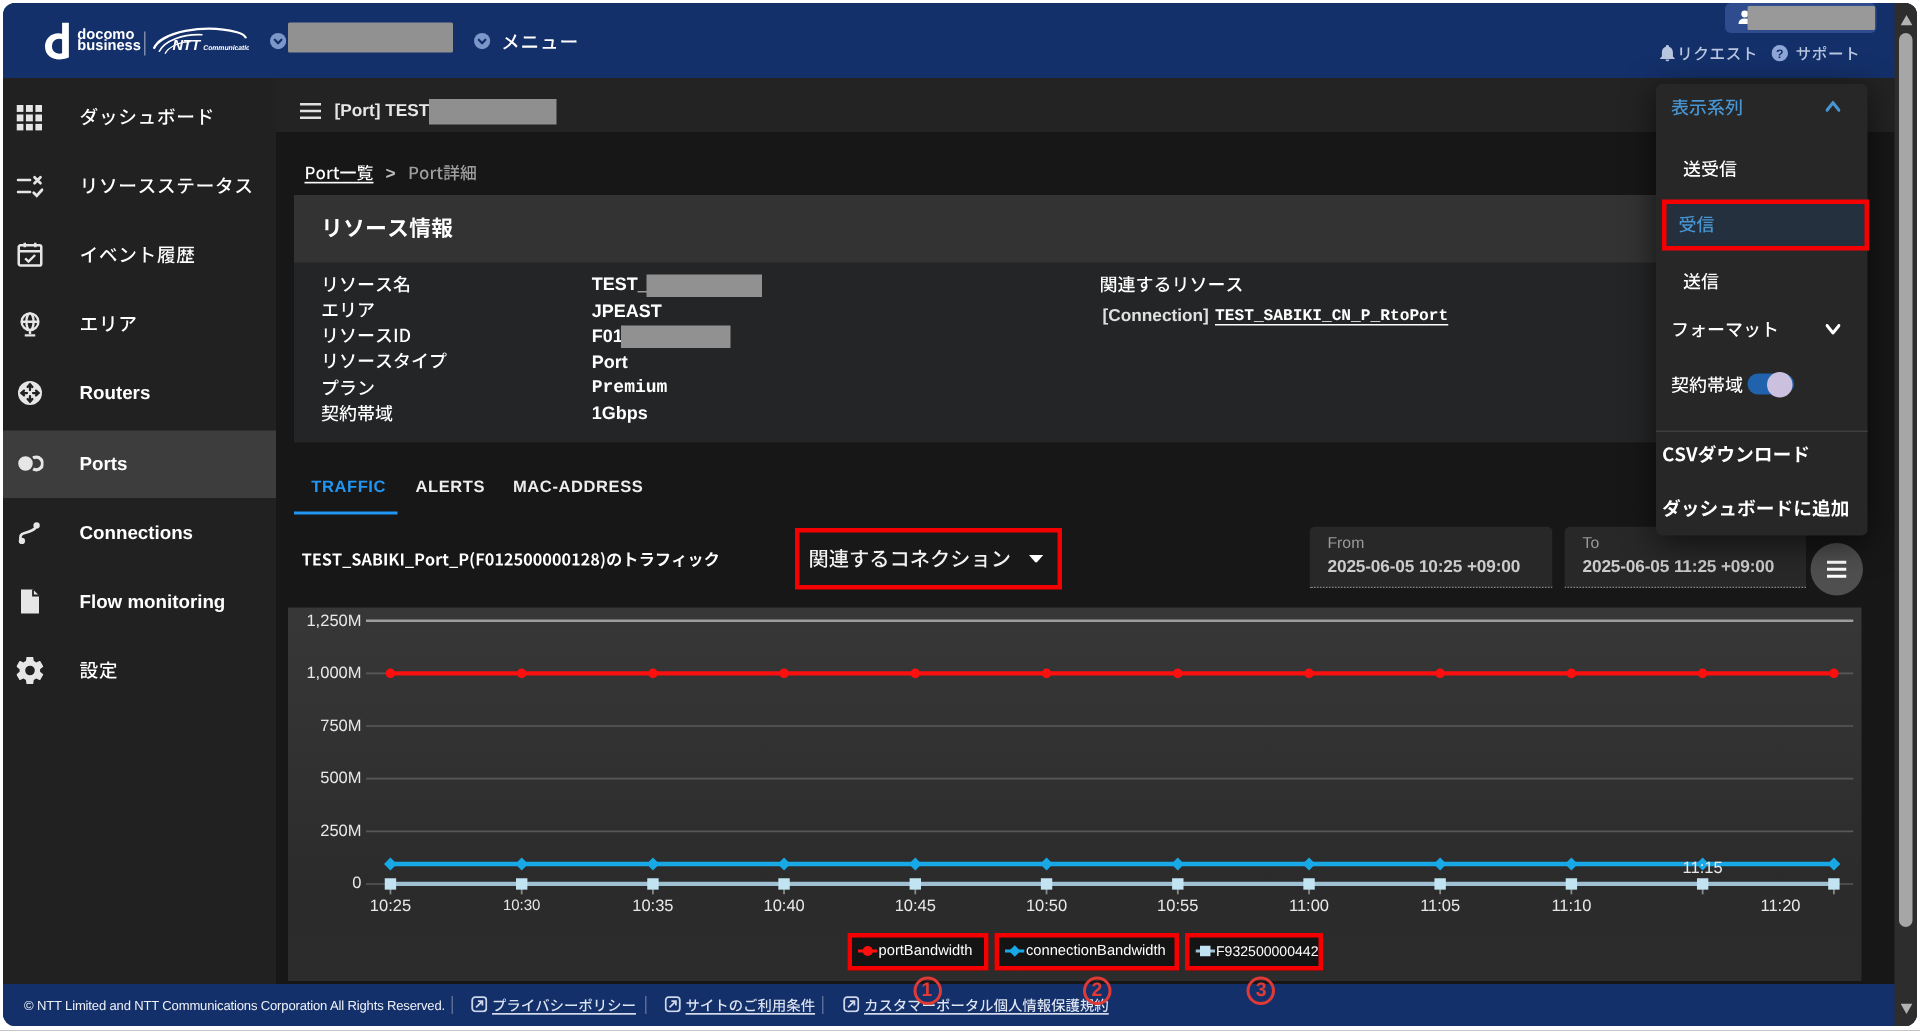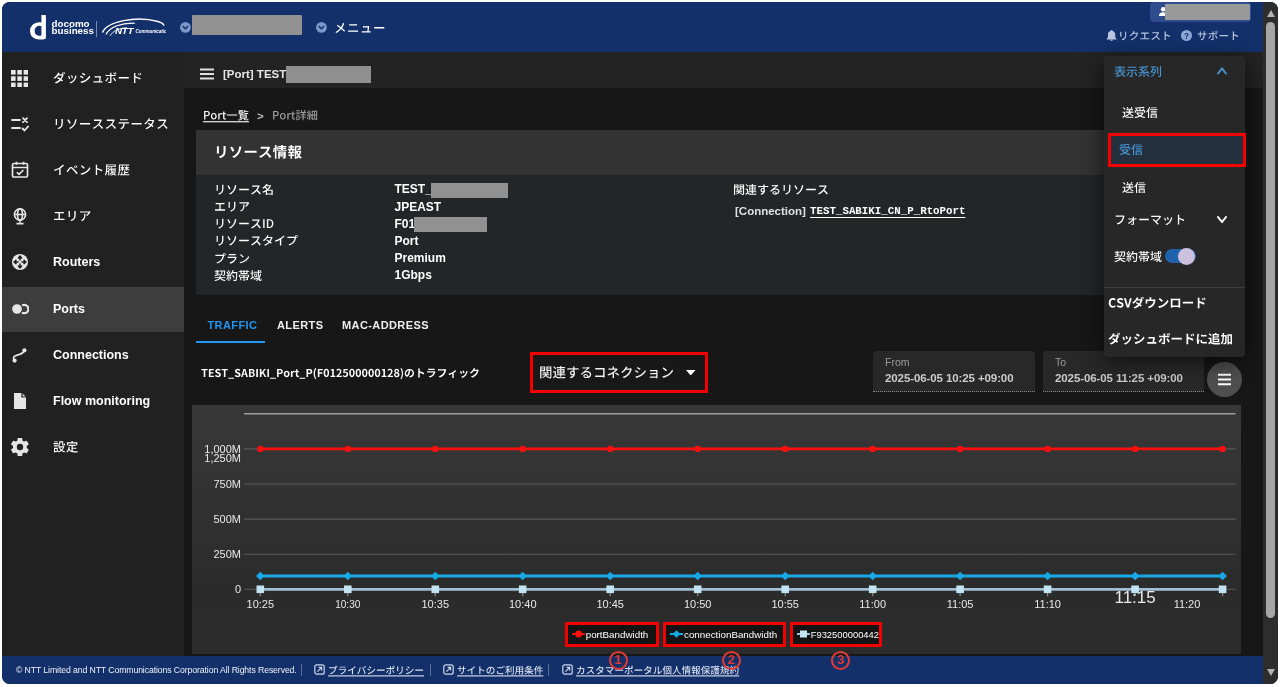--- a/index.html
+++ b/index.html
@@ -210,21 +210,21 @@
         <g transform="translate(3,14.04)">
           <path fill="#fff" d="M9.5 -9.2H8.0C8.1 -8.9 8.1 -8.5 8.1 -8.1C8.1 -7.6 8.1 -6.6 8.1 -6.0C8.1 -3.9 7.9 -3.0 7.1 -2.0C6.4 -1.2 5.4 -0.8 4.2 -0.5L5.2 0.6C6.1 0.3 7.3 -0.3 8.1 -1.2C9.0 -2.2 9.4 -3.2 9.4 -6.0C9.4 -6.5 9.4 -7.5 9.4 -8.1C9.4 -8.5 9.4 -8.9 9.5 -9.2ZM3.9 -9.1H2.5C2.5 -8.8 2.6 -8.4 2.6 -8.2C2.6 -7.8 2.6 -4.8 2.6 -4.2C2.6 -3.8 2.5 -3.4 2.5 -3.2H3.9C3.9 -3.5 3.8 -3.9 3.8 -4.2C3.8 -4.8 3.8 -7.8 3.8 -8.2C3.8 -8.5 3.9 -8.8 3.9 -9.1Z M15.1 -0.6 16.2 0.4C18.1 -0.5 19.5 -1.8 20.4 -3.3C21.3 -4.6 21.8 -6.1 22.1 -7.5C22.1 -7.8 22.2 -8.3 22.3 -8.7L20.8 -8.9C20.8 -8.6 20.8 -8.1 20.7 -7.7C20.5 -6.6 20.1 -5.2 19.2 -3.9C18.4 -2.6 17.0 -1.4 15.1 -0.6ZM14.5 -8.8 13.3 -8.2C13.9 -7.4 14.8 -5.8 15.3 -4.6L16.6 -5.3C16.2 -6.1 15.1 -8.0 14.5 -8.8Z M25.2 -5.4V-3.9C25.6 -3.9 26.3 -3.9 27.0 -3.9C28.1 -3.9 32.5 -3.9 33.5 -3.9C34.0 -3.9 34.6 -3.9 34.8 -3.9V-5.4C34.5 -5.3 34.1 -5.3 33.5 -5.3C32.5 -5.3 28.1 -5.3 27.0 -5.3C26.3 -5.3 25.6 -5.3 25.2 -5.4Z M45.8 -8.1 45.0 -8.7C44.8 -8.6 44.4 -8.5 44.0 -8.5C43.5 -8.5 40.0 -8.5 39.5 -8.5C39.1 -8.5 38.4 -8.6 38.2 -8.6V-7.3C38.4 -7.3 39.0 -7.3 39.5 -7.3C40.0 -7.3 43.5 -7.3 43.9 -7.3C43.6 -6.4 42.8 -5.1 42.0 -4.2C40.8 -2.8 39.0 -1.4 37.1 -0.6L38.0 0.4C39.8 -0.4 41.4 -1.7 42.7 -3.1C43.8 -2.0 45.0 -0.7 45.8 0.4L46.9 -0.5C46.2 -1.4 44.7 -3.0 43.5 -4.0C44.3 -5.1 45.0 -6.5 45.4 -7.5C45.5 -7.7 45.7 -8.0 45.8 -8.1Z M54.6 -9.5 53.2 -9.9C53.1 -9.5 52.9 -9.1 52.8 -8.8C52.2 -7.7 51.0 -6.0 48.9 -4.7L50.0 -3.9C51.2 -4.8 52.3 -6.0 53.1 -7.1H56.9C56.7 -6.2 56.1 -5.0 55.4 -4.0C54.6 -4.6 53.8 -5.1 53.1 -5.6L52.2 -4.7C52.9 -4.3 53.8 -3.7 54.6 -3.1C53.6 -2.0 52.1 -0.9 50.1 -0.3L51.2 0.6C53.1 -0.1 54.6 -1.2 55.6 -2.3C56.1 -1.9 56.6 -1.5 56.9 -1.2L57.8 -2.3C57.4 -2.6 57.0 -3.0 56.4 -3.3C57.3 -4.5 57.9 -5.9 58.3 -6.9C58.4 -7.2 58.5 -7.5 58.6 -7.7L57.6 -8.3C57.4 -8.2 57.1 -8.1 56.7 -8.1H53.8L54.0 -8.4C54.1 -8.6 54.4 -9.1 54.6 -9.5Z M60.9 -4.5 61.5 -3.3C63.1 -3.8 64.7 -4.5 65.9 -5.1V-1.0C65.9 -0.5 65.9 0.2 65.9 0.4H67.3C67.3 0.2 67.3 -0.5 67.3 -1.0V-6.0C68.4 -6.7 69.6 -7.7 70.5 -8.6L69.5 -9.5C68.7 -8.6 67.4 -7.5 66.1 -6.7C64.8 -5.9 63.0 -5.0 60.9 -4.5Z M81.7 -8.7C81.7 -9.1 82.0 -9.5 82.4 -9.5C82.8 -9.5 83.2 -9.1 83.2 -8.7C83.2 -8.3 82.8 -8.0 82.4 -8.0C82.0 -8.0 81.7 -8.3 81.7 -8.7ZM81.0 -8.7C81.0 -8.6 81.0 -8.5 81.1 -8.4C80.9 -8.4 80.7 -8.4 80.5 -8.4C79.9 -8.4 75.5 -8.4 74.7 -8.4C74.3 -8.4 73.8 -8.4 73.4 -8.4V-7.1C73.7 -7.1 74.2 -7.1 74.7 -7.1C75.5 -7.1 79.9 -7.1 80.6 -7.1C80.5 -6.0 79.9 -4.5 79.1 -3.5C78.1 -2.2 76.8 -1.2 74.4 -0.6L75.5 0.5C77.6 -0.2 79.1 -1.3 80.2 -2.7C81.2 -4.0 81.8 -5.9 82.0 -7.1L82.1 -7.4C82.2 -7.3 82.3 -7.3 82.4 -7.3C83.2 -7.3 83.8 -7.9 83.8 -8.7C83.8 -9.5 83.2 -10.1 82.4 -10.1C81.6 -10.1 81.0 -9.5 81.0 -8.7Z"></path>
         </g>
       </svg>
       <div style="position:absolute;left:394.5px;top:240.9px;transform:translateY(-50%);font-size:12px;color:#fff;font-weight:bold;letter-spacing:0;white-space:nowrap;font-family:'Liberation Sans',sans-serif;">Port</div>
       <svg style="position:absolute;left:210.5px;top:248.6px;overflow:visible;" width="42.0" height="20.6" viewBox="0 0 42.0 20.6">
         <g transform="translate(3,14.04)">
           <path fill="#fff" d="M9.7 -8.7C9.7 -9.1 10.0 -9.5 10.4 -9.5C10.8 -9.5 11.2 -9.1 11.2 -8.7C11.2 -8.3 10.8 -8.0 10.4 -8.0C10.0 -8.0 9.7 -8.3 9.7 -8.7ZM9.0 -8.7C9.0 -8.6 9.0 -8.5 9.1 -8.4C8.9 -8.4 8.7 -8.4 8.5 -8.4C7.9 -8.4 3.5 -8.4 2.7 -8.4C2.3 -8.4 1.8 -8.4 1.4 -8.4V-7.1C1.7 -7.1 2.2 -7.1 2.7 -7.1C3.5 -7.1 7.9 -7.1 8.6 -7.1C8.5 -6.0 7.9 -4.5 7.1 -3.5C6.1 -2.2 4.8 -1.2 2.4 -0.6L3.5 0.5C5.6 -0.2 7.1 -1.3 8.2 -2.7C9.2 -4.0 9.8 -5.9 10.0 -7.1L10.1 -7.4C10.2 -7.3 10.3 -7.3 10.4 -7.3C11.2 -7.3 11.8 -7.9 11.8 -8.7C11.8 -9.5 11.2 -10.1 10.4 -10.1C9.6 -10.1 9.0 -9.5 9.0 -8.7Z M14.7 -9.0V-7.8C15.1 -7.8 15.5 -7.8 15.9 -7.8C16.6 -7.8 19.9 -7.8 20.5 -7.8C21.0 -7.8 21.4 -7.8 21.7 -7.8V-9.0C21.4 -9.0 20.9 -9.0 20.6 -9.0C19.9 -9.0 16.6 -9.0 15.9 -9.0C15.5 -9.0 15.0 -9.0 14.7 -9.0ZM22.7 -5.7 21.8 -6.3C21.7 -6.2 21.4 -6.2 21.1 -6.2C20.4 -6.2 15.6 -6.2 14.9 -6.2C14.6 -6.2 14.1 -6.2 13.6 -6.3V-5.0C14.1 -5.0 14.6 -5.1 14.9 -5.1C15.8 -5.1 20.4 -5.1 21.0 -5.1C20.8 -4.3 20.4 -3.4 19.7 -2.7C18.7 -1.6 17.2 -0.9 15.5 -0.5L16.4 0.6C18.0 0.2 19.5 -0.6 20.7 -2.0C21.6 -3.0 22.2 -4.2 22.5 -5.3C22.5 -5.4 22.6 -5.6 22.7 -5.7Z M26.8 -8.9 25.9 -8.0C26.8 -7.4 28.3 -6.1 28.9 -5.5L29.9 -6.4C29.2 -7.1 27.6 -8.4 26.8 -8.9ZM25.6 -0.9 26.4 0.3C28.2 -0.0 29.7 -0.7 31.0 -1.5C32.8 -2.6 34.3 -4.2 35.2 -5.8L34.4 -7.1C33.7 -5.6 32.2 -3.8 30.3 -2.6C29.1 -1.9 27.6 -1.2 25.6 -0.9Z"></path>
         </g>
       </svg>
-      <div style="position:absolute;left:394.5px;top:258.1px;transform:translateY(-50%);font-size:12px;color:#fff;font-weight:bold;letter-spacing:0;white-space:nowrap;font-family:Liberation Sans, sans-serif;">Premium</div>
+      <div style="position:absolute;left:394.5px;top:258.1px;transform:translateY(-50%);font-size:12px;color:#fff;font-weight:bold;letter-spacing:0;white-space:nowrap;font-family:Liberation Mono, monospace;">Premium</div>
       <svg style="position:absolute;left:210.5px;top:265.8px;overflow:visible;" width="54.0" height="20.6" viewBox="0 0 54.0 20.6">
         <g transform="translate(3,14.04)">
           <path fill="#fff" d="M5.3 -3.9V-3.1H0.7V-2.2H5.2C4.9 -1.3 3.8 -0.4 0.4 0.1C0.6 0.3 0.9 0.8 1.1 1.0C4.3 0.5 5.7 -0.4 6.2 -1.5C7.1 0.0 8.6 0.7 10.9 1.0C11.1 0.7 11.4 0.2 11.6 -0.0C9.3 -0.2 7.8 -0.9 7.0 -2.2H11.3V-3.1H6.5V-3.9ZM2.7 -10.1V-9.2H0.8V-8.4H2.7V-7.4H1.0V-6.5H2.7V-5.3L0.6 -5.1L0.7 -4.1L5.6 -4.8C5.8 -4.6 6.0 -4.3 6.1 -4.1C7.9 -5.0 8.4 -6.5 8.5 -8.6H10.1C10.0 -6.5 9.9 -5.6 9.7 -5.4C9.6 -5.3 9.5 -5.2 9.3 -5.2C9.2 -5.2 8.7 -5.2 8.3 -5.3C8.4 -5.0 8.5 -4.6 8.6 -4.3C9.1 -4.2 9.6 -4.2 9.9 -4.3C10.2 -4.3 10.5 -4.4 10.7 -4.7C11.0 -5.1 11.1 -6.2 11.2 -9.2C11.2 -9.3 11.2 -9.6 11.2 -9.6H5.9V-8.6H7.5C7.3 -6.9 7.0 -5.7 5.7 -5.0L5.6 -5.7L3.8 -5.5V-6.5H5.4V-7.4H3.8V-8.4H5.6V-9.2H3.8V-10.1Z M18.0 -4.9C18.7 -4.0 19.4 -2.8 19.6 -2.1L20.6 -2.6C20.3 -3.3 19.6 -4.5 19.0 -5.3ZM15.6 -3.0C15.9 -2.2 16.3 -1.3 16.4 -0.6L17.3 -0.9C17.1 -1.6 16.8 -2.5 16.5 -3.3ZM13.0 -3.2C12.9 -2.1 12.6 -1.1 12.3 -0.3C12.5 -0.3 12.9 -0.1 13.1 0.1C13.5 -0.7 13.8 -1.9 13.9 -3.0ZM18.5 -10.1C18.1 -8.6 17.4 -7.0 16.4 -6.0C16.7 -5.8 17.2 -5.5 17.4 -5.3C17.8 -5.8 18.2 -6.3 18.5 -6.9H22.2C22.0 -2.5 21.9 -0.7 21.5 -0.3C21.3 -0.1 21.2 -0.1 21.0 -0.1C20.7 -0.1 19.9 -0.1 19.1 -0.2C19.4 0.1 19.5 0.6 19.5 1.0C20.2 1.0 21.0 1.0 21.4 1.0C21.9 0.9 22.2 0.8 22.5 0.4C23.0 -0.2 23.1 -2.1 23.3 -7.5C23.3 -7.6 23.3 -8.0 23.3 -8.0H19.0C19.3 -8.6 19.5 -9.2 19.7 -9.9ZM12.4 -4.8 12.5 -3.8 14.4 -3.9V1.0H15.4V-4.0L16.3 -4.0C16.4 -3.8 16.4 -3.6 16.5 -3.4L17.4 -3.8C17.2 -4.4 16.7 -5.5 16.2 -6.3L15.4 -5.9C15.5 -5.6 15.7 -5.3 15.9 -4.9L14.3 -4.9C15.1 -5.9 16.0 -7.2 16.7 -8.3L15.7 -8.7C15.4 -8.1 15.0 -7.4 14.5 -6.6C14.3 -6.8 14.1 -7.1 13.9 -7.3C14.3 -8.0 14.9 -8.9 15.3 -9.8L14.3 -10.1C14.0 -9.5 13.7 -8.6 13.3 -7.9L12.9 -8.2L12.4 -7.5C12.9 -7.0 13.5 -6.3 13.9 -5.8C13.7 -5.4 13.4 -5.1 13.2 -4.8Z M24.9 -5.4V-2.9H25.9V-4.5H29.4V-3.4H26.2V0.2H27.3V-2.4H29.4V1.0H30.5V-2.4H32.8V-0.9C32.8 -0.8 32.8 -0.8 32.6 -0.8C32.5 -0.8 31.9 -0.8 31.3 -0.8C31.5 -0.5 31.6 -0.1 31.7 0.2C32.5 0.2 33.1 0.2 33.5 0.0C33.9 -0.1 34.0 -0.4 34.0 -0.9V-3.4H30.5V-4.5H34.0V-2.9H35.1V-5.4ZM29.4 -7.0H27.6V-8.0H29.4ZM30.5 -7.0V-8.0H32.4V-7.0ZM24.6 -8.9V-8.0H26.5V-6.1H33.5V-8.0H35.4V-8.9H33.5V-10.1H32.4V-8.9H30.5V-10.1H29.4V-8.9H27.6V-10.1H26.5V-8.9Z M39.6 -1.4 39.8 -0.3C41.0 -0.6 42.5 -1.0 43.9 -1.4L43.8 -2.4C42.2 -2.0 40.6 -1.6 39.6 -1.4ZM41.1 -5.5H42.4V-3.7H41.1ZM40.3 -6.4V-2.8H43.3V-6.4ZM36.4 -1.7 36.8 -0.5C37.8 -1.0 38.9 -1.7 40.0 -2.2L39.7 -3.3L38.7 -2.8V-6.2H39.7V-7.2H38.7V-10.0H37.7V-7.2H36.5V-6.2H37.7V-2.2C37.2 -2.0 36.7 -1.8 36.4 -1.7ZM46.2 -6.4C46.0 -5.4 45.7 -4.5 45.3 -3.6C45.1 -4.7 45.0 -6.0 45.0 -7.4H47.4V-8.4H46.8L47.4 -8.9C47.1 -9.3 46.5 -9.8 46.0 -10.1L45.3 -9.6C45.8 -9.2 46.3 -8.8 46.6 -8.4H45.0V-10.1H43.9L43.9 -8.4H39.9V-7.4H43.9C44.0 -5.4 44.2 -3.6 44.4 -2.1C43.8 -1.2 43.0 -0.4 42.0 0.2C42.3 0.3 42.7 0.7 42.9 0.9C43.6 0.4 44.2 -0.2 44.7 -0.9C45.1 0.3 45.6 1.0 46.4 1.0C47.2 1.0 47.5 0.5 47.6 -1.1C47.4 -1.2 47.1 -1.4 46.8 -1.7C46.8 -0.5 46.7 -0.1 46.5 -0.1C46.1 -0.1 45.8 -0.8 45.6 -2.0C46.3 -3.2 46.8 -4.6 47.2 -6.2Z"></path>
         </g>
       </svg>
       <div style="position:absolute;left:394.5px;top:275.3px;transform:translateY(-50%);font-size:12px;color:#fff;font-weight:bold;letter-spacing:0;white-space:nowrap;font-family:'Liberation Sans',sans-serif;">1Gbps</div>
       <div style="position:absolute;left:431px;top:182.5px;width:77px;height:15.5px;background:#919191;"></div>
       <div style="position:absolute;left:414px;top:216.5px;width:73px;height:15.5px;background:#919191;"></div>
       <svg style="position:absolute;left:730.0px;top:179.8px;overflow:visible;" width="102.0" height="20.6" viewBox="0 0 102.0 20.6">
         <g transform="translate(3,14.04)">
@@ -316,37 +316,37 @@
         <rect x="851.8" y="180.5" width="7.6" height="7.6" fill="#c2e4f2"></rect>
         <path d="M855.6 166.7 l4.3 4.3 l-4.3 4.3 l-4.3-4.3 Z" fill="#18a8e6"></path>
         <circle cx="855.6" cy="43.9" r="3.2" fill="#fb0f0f"></circle>
         <rect x="939.3" y="180.5" width="7.6" height="7.6" fill="#c2e4f2"></rect>
         <path d="M943.1 166.7 l4.3 4.3 l-4.3 4.3 l-4.3-4.3 Z" fill="#18a8e6"></path>
         <circle cx="943.1" cy="43.9" r="3.2" fill="#fb0f0f"></circle>
         <rect x="1026.8" y="180.5" width="7.6" height="7.6" fill="#c2e4f2"></rect>
         <path d="M1030.6 166.7 l4.3 4.3 l-4.3 4.3 l-4.3-4.3 Z" fill="#18a8e6"></path>
         <circle cx="1030.6" cy="43.9" r="3.2" fill="#fb0f0f"></circle>
       </svg>
-      <div style="position:absolute;left:241px;top:413.8px;transform:translateY(-50%);font-size:11px;color:#e8e8e8;font-weight:normal;letter-spacing:0;white-space:nowrap;font-family:'Liberation Sans',sans-serif;transform:translate(-100%,-50%);margin-top:44px;">1,250M</div>
+      <div style="position:absolute;left:241px;top:413.8px;transform:translateY(-50%);font-size:11px;color:#e8e8e8;font-weight:normal;letter-spacing:0;white-space:nowrap;font-family:'Liberation Sans',sans-serif;transform:translate(-100%,-50%);">1,250M</div>
       <div style="position:absolute;left:241px;top:448.9px;transform:translateY(-50%);font-size:11px;color:#e8e8e8;font-weight:normal;letter-spacing:0;white-space:nowrap;font-family:'Liberation Sans',sans-serif;transform:translate(-100%,-50%);">1,000M</div>
       <div style="position:absolute;left:241px;top:484.0px;transform:translateY(-50%);font-size:11px;color:#e8e8e8;font-weight:normal;letter-spacing:0;white-space:nowrap;font-family:'Liberation Sans',sans-serif;transform:translate(-100%,-50%);">750M</div>
       <div style="position:absolute;left:241px;top:519.1px;transform:translateY(-50%);font-size:11px;color:#e8e8e8;font-weight:normal;letter-spacing:0;white-space:nowrap;font-family:'Liberation Sans',sans-serif;transform:translate(-100%,-50%);">500M</div>
       <div style="position:absolute;left:241px;top:554.2px;transform:translateY(-50%);font-size:11px;color:#e8e8e8;font-weight:normal;letter-spacing:0;white-space:nowrap;font-family:'Liberation Sans',sans-serif;transform:translate(-100%,-50%);">250M</div>
       <div style="position:absolute;left:241px;top:589.3px;transform:translateY(-50%);font-size:11px;color:#e8e8e8;font-weight:normal;letter-spacing:0;white-space:nowrap;font-family:'Liberation Sans',sans-serif;transform:translate(-100%,-50%);">0</div>
       <div style="position:absolute;left:260.3px;top:604px;transform:translateY(-50%);font-size:11px;color:#e8e8e8;font-weight:normal;letter-spacing:0;white-space:nowrap;font-family:'Liberation Sans',sans-serif;transform:translate(-50%,-50%);">10:25</div>
       <div style="position:absolute;left:347.78000000000003px;top:604px;transform:translateY(-50%);font-size:10px;color:#e8e8e8;font-weight:normal;letter-spacing:0;white-space:nowrap;font-family:'Liberation Sans',sans-serif;transform:translate(-50%,-50%);">10:30</div>
       <div style="position:absolute;left:435.26px;top:604px;transform:translateY(-50%);font-size:11px;color:#e8e8e8;font-weight:normal;letter-spacing:0;white-space:nowrap;font-family:'Liberation Sans',sans-serif;transform:translate(-50%,-50%);">10:35</div>
       <div style="position:absolute;left:522.74px;top:604px;transform:translateY(-50%);font-size:11px;color:#e8e8e8;font-weight:normal;letter-spacing:0;white-space:nowrap;font-family:'Liberation Sans',sans-serif;transform:translate(-50%,-50%);">10:40</div>
       <div style="position:absolute;left:610.22px;top:604px;transform:translateY(-50%);font-size:11px;color:#e8e8e8;font-weight:normal;letter-spacing:0;white-space:nowrap;font-family:'Liberation Sans',sans-serif;transform:translate(-50%,-50%);">10:45</div>
       <div style="position:absolute;left:697.7px;top:604px;transform:translateY(-50%);font-size:11px;color:#e8e8e8;font-weight:normal;letter-spacing:0;white-space:nowrap;font-family:'Liberation Sans',sans-serif;transform:translate(-50%,-50%);">10:50</div>
       <div style="position:absolute;left:785.1800000000001px;top:604px;transform:translateY(-50%);font-size:11px;color:#e8e8e8;font-weight:normal;letter-spacing:0;white-space:nowrap;font-family:'Liberation Sans',sans-serif;transform:translate(-50%,-50%);">10:55</div>
       <div style="position:absolute;left:872.6600000000001px;top:604px;transform:translateY(-50%);font-size:11px;color:#e8e8e8;font-weight:normal;letter-spacing:0;white-space:nowrap;font-family:'Liberation Sans',sans-serif;transform:translate(-50%,-50%);">11:00</div>
       <div style="position:absolute;left:960.1400000000001px;top:604px;transform:translateY(-50%);font-size:11px;color:#e8e8e8;font-weight:normal;letter-spacing:0;white-space:nowrap;font-family:'Liberation Sans',sans-serif;transform:translate(-50%,-50%);">11:05</div>
       <div style="position:absolute;left:1047.6200000000001px;top:604px;transform:translateY(-50%);font-size:11px;color:#e8e8e8;font-weight:normal;letter-spacing:0;white-space:nowrap;font-family:'Liberation Sans',sans-serif;transform:translate(-50%,-50%);">11:10</div>
-      <div style="position:absolute;left:1135.1000000000001px;top:598px;transform:translateY(-50%);font-size:17px;color:#e8e8e8;font-weight:normal;letter-spacing:0;white-space:nowrap;font-family:'Liberation Sans',sans-serif;transform:translate(-50%,-50%);">11:15</div>
+      <div style="position:absolute;left:1135.1000000000001px;top:579px;transform:translateY(-50%);font-size:11px;color:#e8e8e8;font-weight:normal;letter-spacing:0;white-space:nowrap;font-family:'Liberation Sans',sans-serif;transform:translate(-50%,-50%);">11:15</div>
       <div style="position:absolute;left:1187px;top:604px;transform:translateY(-50%);font-size:11px;color:#e8e8e8;font-weight:normal;letter-spacing:0;white-space:nowrap;font-family:'Liberation Sans',sans-serif;transform:translate(-50%,-50%);">11:20</div>
       <div style="position:absolute;left:564.7px;top:622px;width:94.5px;height:24.5px;background:#141414;border:3px solid #f50000;box-sizing:border-box;"></div>
       <svg style="position:absolute;left:571.7px;top:628.2px" width="13" height="12" viewBox="0 0 13 12">
         <path d="M0 6 H13" stroke-width="2" stroke="#fb0f0f"></path>
         <circle cx="6.5" cy="6" r="3.4" fill="#fb0f0f"></circle>
       </svg>
       <div style="position:absolute;left:585.7px;top:634.2px;transform:translateY(-50%);font-size:9.8px;color:#fff;font-weight:normal;letter-spacing:0;white-space:nowrap;font-family:'Liberation Sans',sans-serif;">portBandwidth</div>
       <div style="position:absolute;left:663px;top:622px;width:123px;height:24.5px;background:#141414;border:3px solid #f50000;box-sizing:border-box;"></div>
       <svg style="position:absolute;left:670px;top:628.2px" width="13" height="12" viewBox="0 0 13 12">
         <path d="M0 6 H13" stroke-width="2" stroke="#18a8e6"></path>

